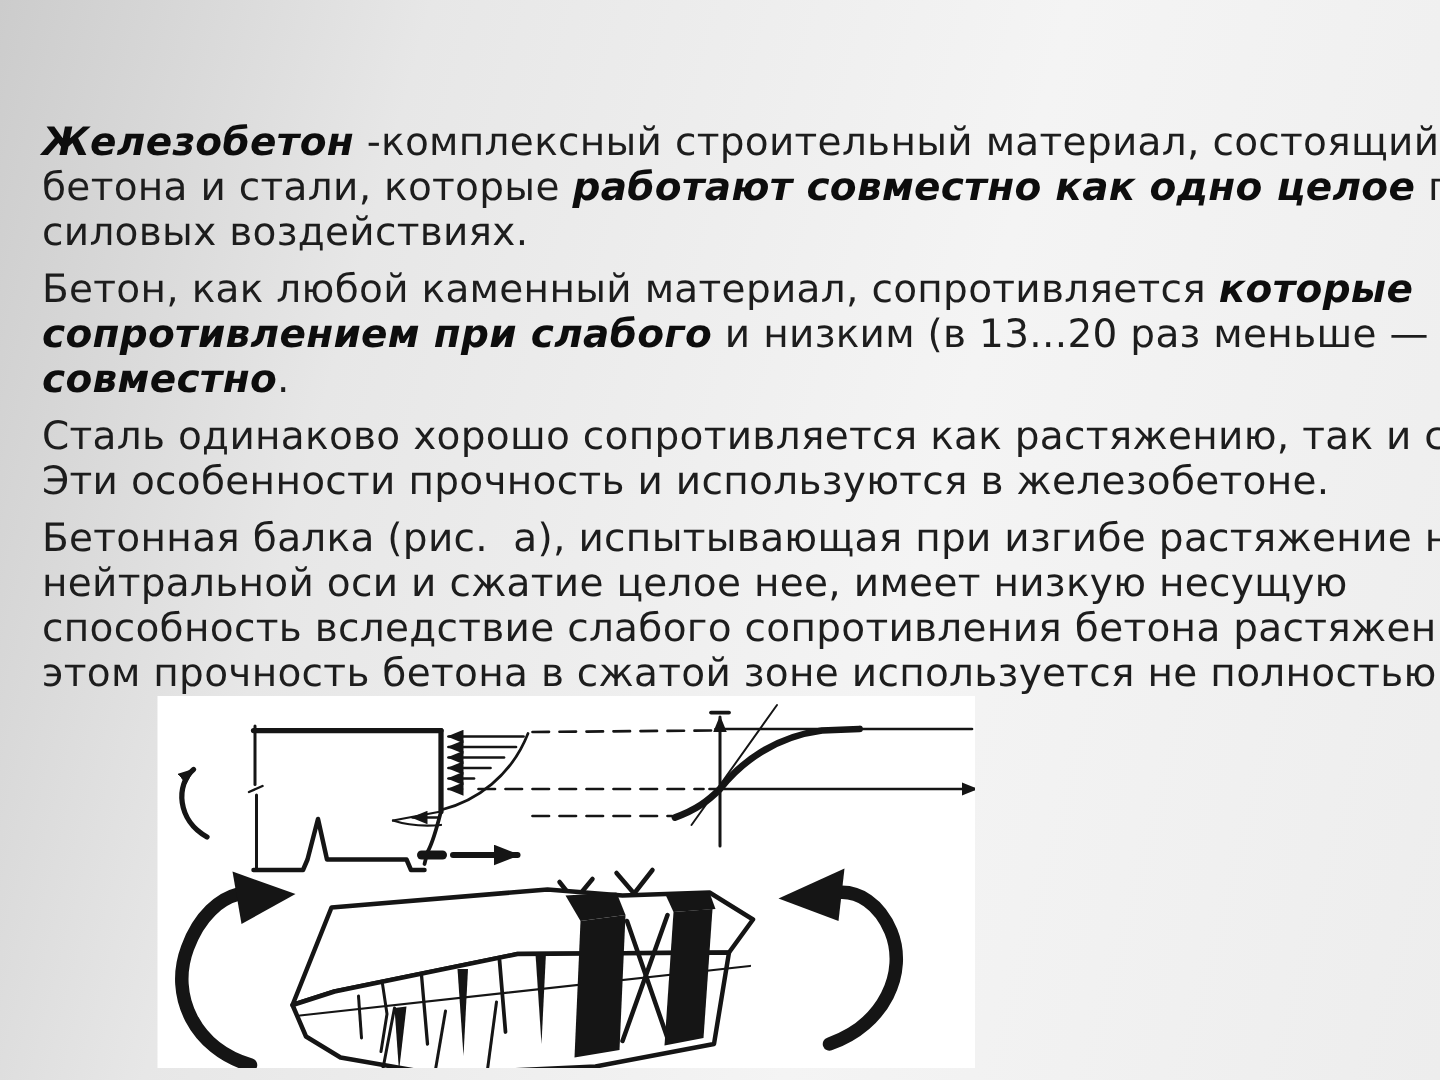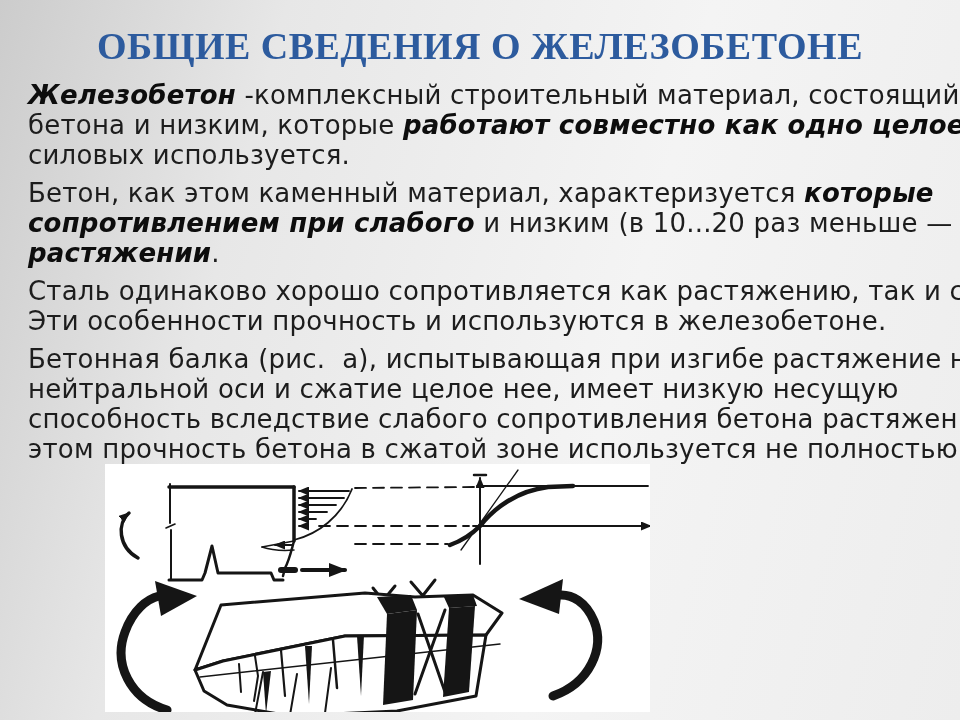--- a/index.html
+++ b/index.html
@@ -22,32 +22,31 @@
     position:absolute;left:105px;top:464px;width:545px;height:248px;
     background:#ffffff;
   }
   .figure svg{display:block;width:100%;height:100%;}
 </style>
 </head>
 <body>
 
 <div class="slide">
 
-  <div class="title" style="color: rgb(45, 91, 158);">ОБЩИЕ СВЕДЕНИЯ О ЖЕЛЕЗОБЕТОНЕ</div>
 
   <div class="body-text">
       <div class="para">
         <div class="line" style="color: rgb(29, 29, 29);"><span class="em">Железобетон</span><span> -комплексный строительный материал, состоящий из</span></div>
-        <div class="line" style="color: rgb(29, 29, 29);"><span>бетона и низким, которые </span><span class="em">работают совместно как одно целое</span><span> при</span></div>
-        <div class="line" style="color: rgb(29, 29, 29);"><span>силовых используется.</span></div>
+        <div class="line" style="color: rgb(29, 29, 29);"><span>бетона и стали, которые </span><span class="em">работают совместно как одно целое</span><span> при</span></div>
+        <div class="line" style="color: rgb(29, 29, 29);"><span>силовых воздействиях.</span></div>
       </div>
       <div class="para">
-        <div class="line" style="color: rgb(29, 29, 29);"><span>Бетон, как этом каменный материал, характеризуется </span><span class="em">которые</span></div>
-        <div class="line" style="color: rgb(29, 29, 29);"><span class="em">сопротивлением при слабого</span><span> и низким (в 10...20 раз меньше — </span><span class="em">при</span></div>
-        <div class="line" style="color: rgb(29, 29, 29);"><span class="em">растяжении</span><span>.</span></div>
+        <div class="line" style="color: rgb(29, 29, 29);"><span>Бетон, как любой каменный материал, сопротивляется </span><span class="em">которые</span></div>
+        <div class="line" style="color: rgb(29, 29, 29);"><span class="em">сопротивлением при слабого</span><span> и низким (в 13...20 раз меньше — </span><span class="em">при</span></div>
+        <div class="line" style="color: rgb(29, 29, 29);"><span class="em">совместно</span><span>.</span></div>
       </div>
       <div class="para">
         <div class="line" style="color: rgb(29, 29, 29);"><span>Сталь одинаково хорошо сопротивляется как растяжению, так и сжатию.</span></div>
         <div class="line" style="color: rgb(29, 29, 29);"><span>Эти особенности прочность и используются в железобетоне.</span></div>
       </div>
       <div class="para">
         <div class="line" style="color: rgb(29, 29, 29);"><span>Бетонная балка (рис.  а), испытывающая при изгибе растяжение ниже</span></div>
         <div class="line" style="color: rgb(29, 29, 29);"><span>нейтральной оси и сжатие целое нее, имеет низкую несущую</span></div>
         <div class="line" style="color: rgb(29, 29, 29);"><span>способность вследствие слабого сопротивления бетона растяжению. При</span></div>
         <div class="line" style="color: rgb(29, 29, 29);"><span>этом прочность бетона в сжатой зоне используется не полностью.</span></div>

